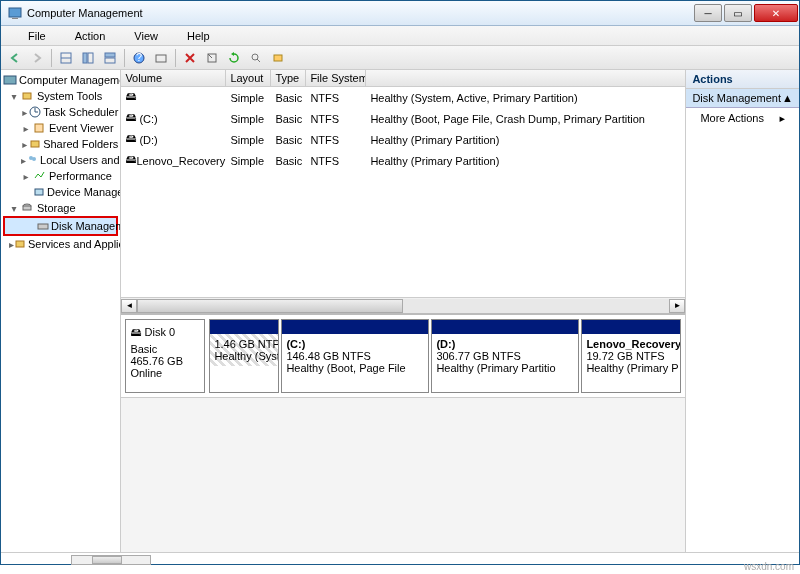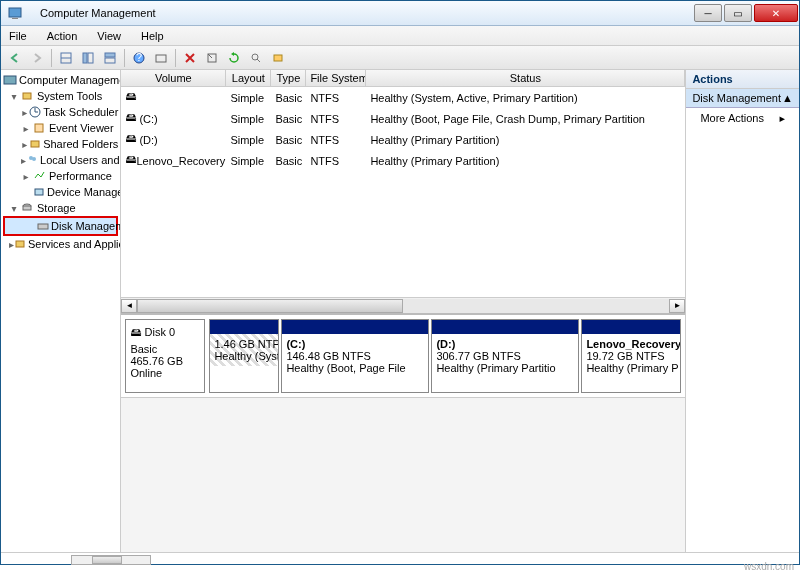--- a/index.html
+++ b/index.html
@@ -1,37 +1,37 @@
 <!DOCTYPE html>
 <html><head>
 <meta charset="utf-8">
 <style>
 * { box-sizing: border-box; margin: 0; padding: 0; font-family: "Segoe UI", Tahoma, sans-serif; font-size: 11px; }
 body { background: #fff; width: 800px; height: 574px; overflow: hidden; }
 .window { border: 1px solid #1a5a8a; width: 800px; height: 565px; background: #fff; }
 .titlebar { height: 25px; background: linear-gradient(#f7fbff, #dbe9f7); display: flex; align-items: center; border-bottom: 1px solid #a0b8d0; }
 .titlebar .icon { margin: 0 4px 0 6px; width: 16px; height: 16px; display: flex; align-items: center; justify-content: center; }
-.titlebar .title { flex: 1; color: #000; margin-left: 13px; }
+.titlebar .title { flex: 1; color: #000; }
 .winbtns { display: flex; }
 .winbtn { width: 28px; height: 18px; margin: 0 1px; border: 1px solid #888; border-radius: 2px; background: linear-gradient(#f0f0f0,#d0d0d0); display: flex; align-items: center; justify-content: center; font-size: 10px; }
 .winbtn.close { width: 44px; background: linear-gradient(#e77,#c22); color: #fff; border-color: #a00; }
-.menubar { height: 20px; background: linear-gradient(#f7f7f7,#ececec); border-bottom: 1px solid #ccc; display: flex; align-items: center; padding: 0 0; gap: 4px; }
+.menubar { height: 20px; background: linear-gradient(#f7f7f7,#ececec); border-bottom: 1px solid #ccc; display: flex; align-items: center; padding: 0 19px; gap: 13px; }
 .menuitem { padding: 2px 8px; cursor: default; }
 .toolbar { height: 24px; background: linear-gradient(#f7f7f7,#e5e5e5); border-bottom: 1px solid #ccc; display: flex; align-items: center; padding: 0 4px; gap: 2px; }
 .tbtn { width: 20px; height: 20px; display: flex; align-items: center; justify-content: center; border: 1px solid transparent; }
 .tsep { width: 1px; height: 18px; background: #bbb; margin: 0 2px; }
 .body { display: flex; height: 482px; }
 .tree { width: 160px; border-right: 1px solid #ccc; overflow: hidden; padding: 2px 0; }
 .tnode { display: flex; align-items: center; padding: 1px 2px; white-space: nowrap; cursor: default; }
 .tnode .tw { width: 10px; text-align: center; color: #666; font-size: 10px; }
 .tnode .ti { width: 16px; height: 14px; display: flex; align-items: center; justify-content: center; margin-right: 2px; }
 .tnode.sel { background: #d0e8ff; }
 .redbox { border: 2px solid #d00; margin: 0 2px; }
 .center { flex: 1; display: flex; flex-direction: column; border-right: 1px solid #ccc; }
-.volhdr { display: flex; background: linear-gradient(#f7f7f7,#e5e5e5); border-bottom: 1px solid #ccc; text-align: center; }
+.volhdr { display: flex; background: linear-gradient(#f7f7f7,#e5e5e5); border-bottom: 1px solid #ccc; }
 .volhdr .col { border-right: 1px solid #ccc; padding: 2px 4px; overflow: hidden; white-space: nowrap; }
 .vollist { height: 210px; overflow: hidden; }
 .volrow { display: flex; padding: 1px 0; }
 .volrow .cell { padding: 0 4px; overflow: hidden; white-space: nowrap; display: flex; align-items: center; }
 .hscroll { height: 16px; border-top: 1px solid #ccc; background: #f0f0f0; display: flex; align-items: center; }
 .hscroll .arr { width: 16px; height: 14px; border: 1px solid #aaa; background: linear-gradient(#fff,#ddd); display: flex; align-items: center; justify-content: center; font-size: 8px; }
 .hscroll .track { flex: 1; height: 14px; background: #e8e8e8; position: relative; }
 .hscroll .thumb { position: absolute; left: 0; width: 50%; height: 100%; background: linear-gradient(#eee,#ccc); border: 1px solid #aaa; }
 .diskmap { border-top: 2px solid #bbb; padding: 4px; display: flex; gap: 4px; height: 84px; }
 .diskinfo { width: 80px; border: 1px solid #888; padding: 4px; }
@@ -267,21 +267,20 @@
           <span>Services and Applications</span>
         </div>
     </div>
 
     <div class="center">
       <div class="volhdr">
         <div class="col c-vol">Volume</div>
         <div class="col c-lay">Layout</div>
         <div class="col c-typ">Type</div>
         <div class="col c-fs">File System</div>
-        <div class="col c-sta">Status</div>
       </div>
       <div class="vollist" id="vollist">
           <div class="volrow">
             <div class="cell c-vol">
               <span style="width:14px;display:inline-block">🖴</span>
               <span></span>
             </div>
             <div class="cell c-lay">Simple</div>
             <div class="cell c-typ">Basic</div>
             <div class="cell c-fs">NTFS</div>

